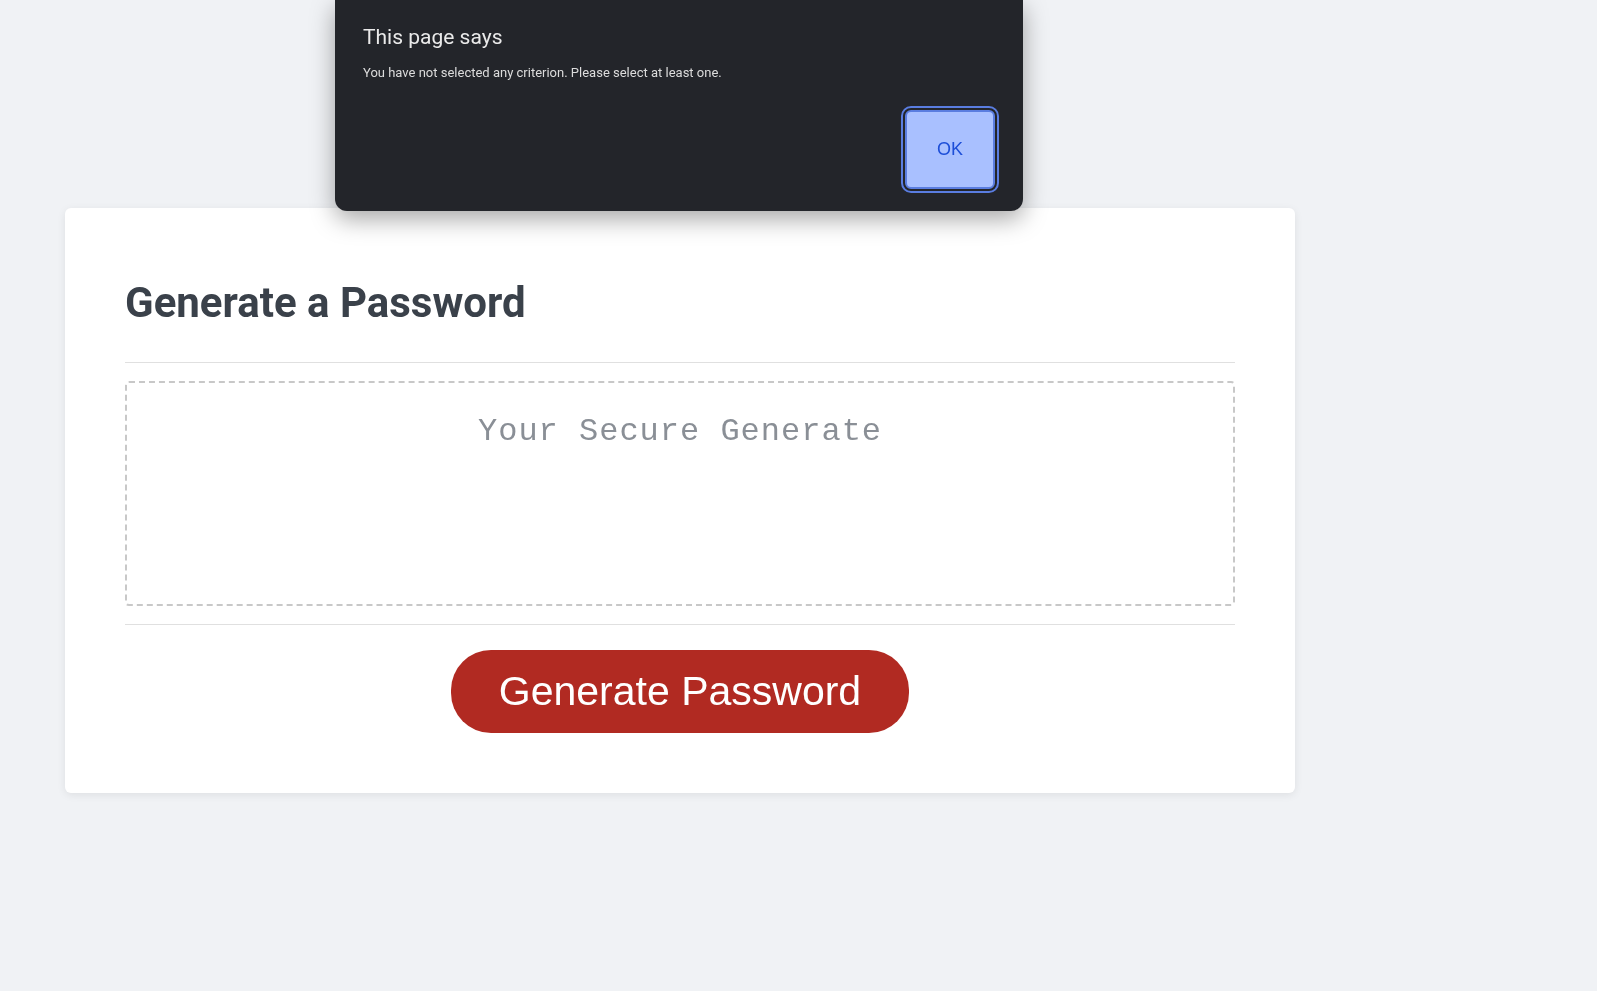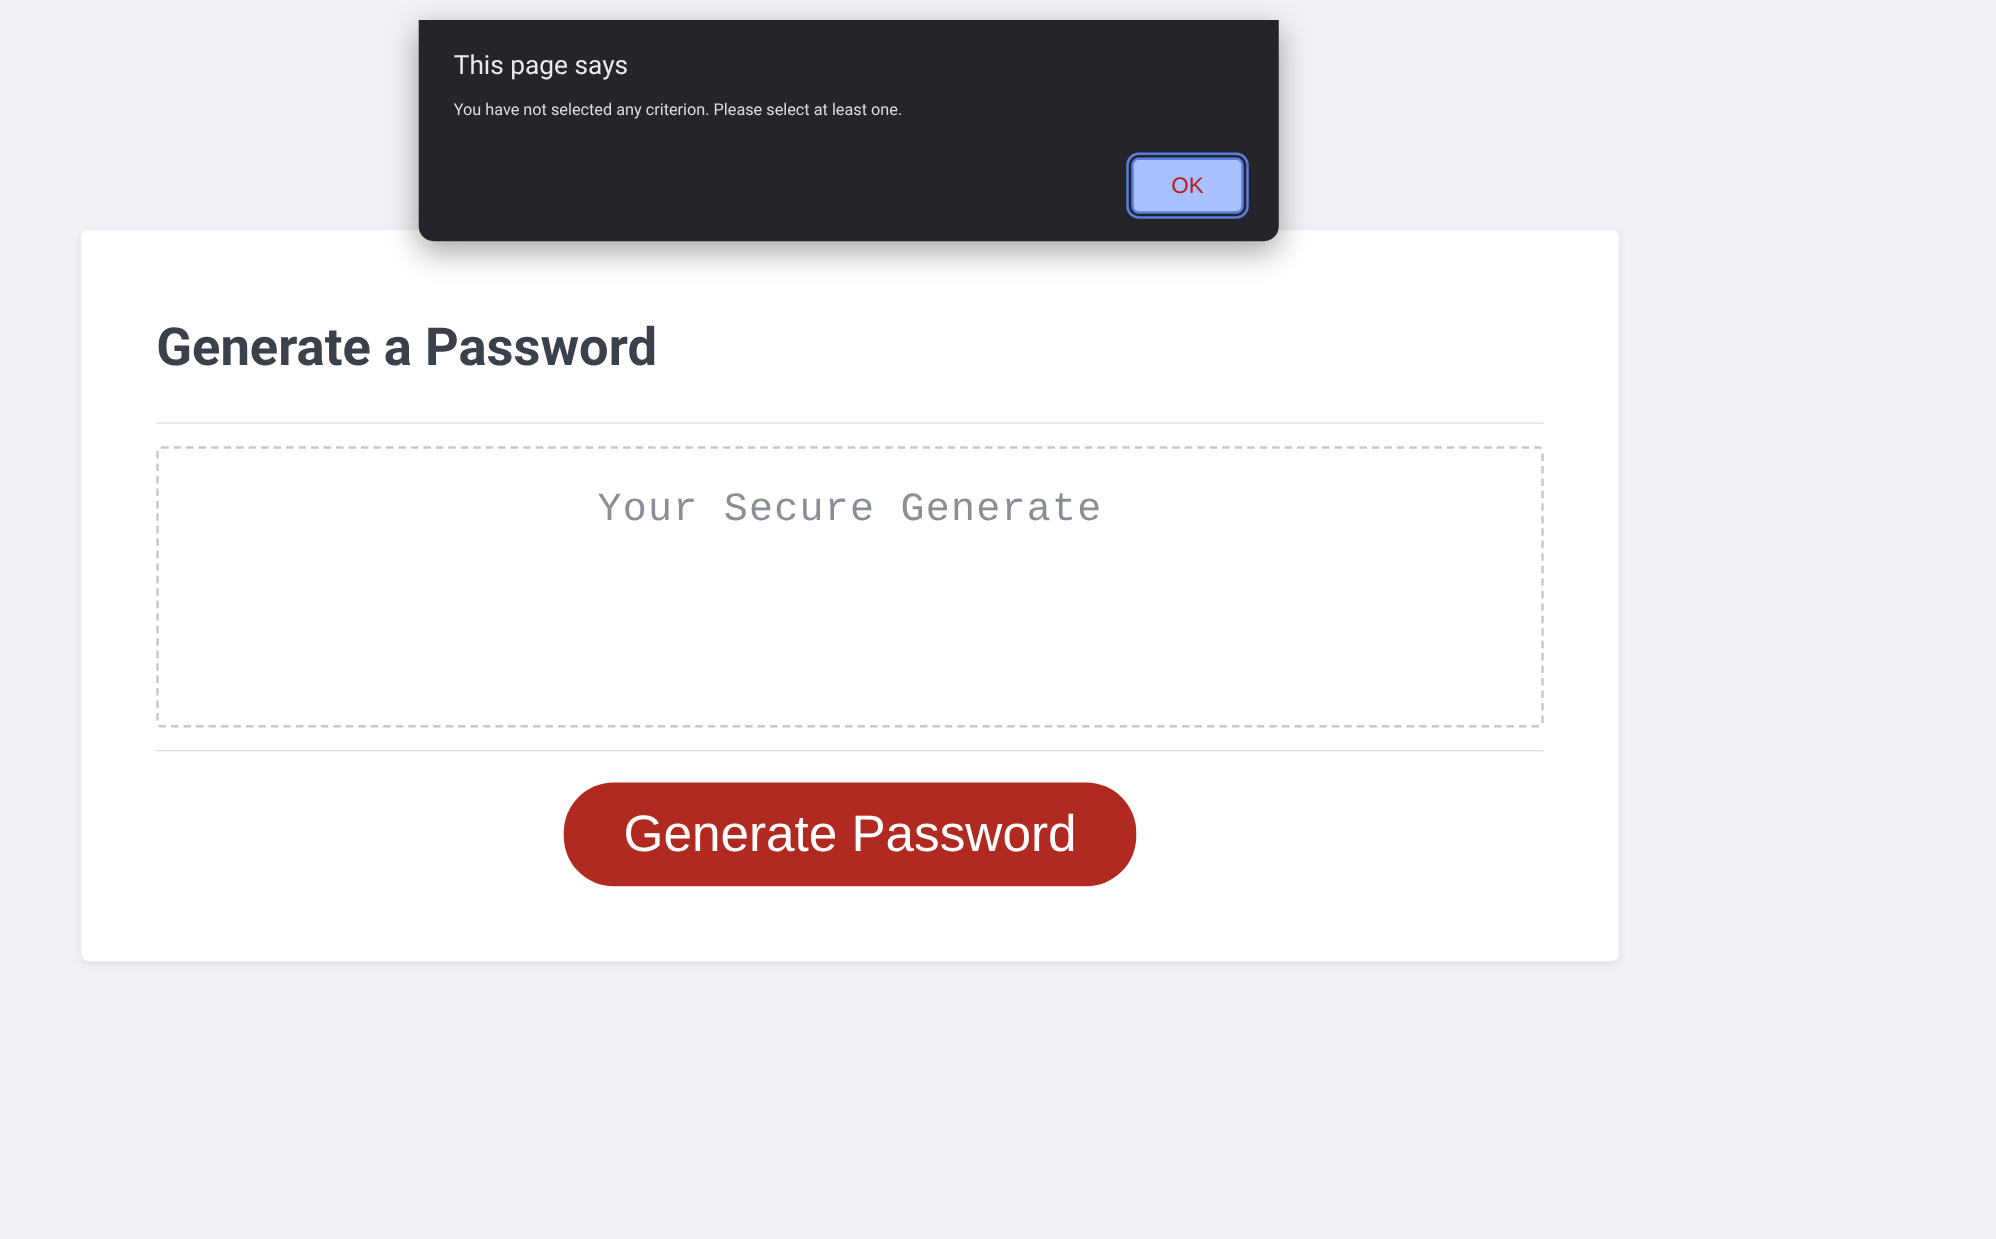--- a/index.html
+++ b/index.html
@@ -11,21 +11,21 @@
     body {
       font-family: -apple-system, BlinkMacSystemFont, "Segoe UI", Roboto, Helvetica, Arial, sans-serif;
       background-color: #f0f2f5;
       width: 1597px;
       height: 991px;
       position: relative;
     }
     
     .card {
       position: absolute;
-      top: 184px;
+      top: 208px;
       left: 65px;
       width: 1230px;
       background-color: #ffffff;
       border-radius: 6px;
       box-shadow: 0 2px 8px rgba(0, 0, 0, 0.08);
       padding: 70px 60px 60px 60px;
     }
     
     .page-title {
       font-size: 42px;
@@ -72,21 +72,21 @@
       border: none;
       border-radius: 40px;
       font-size: 41px;
       font-weight: 500;
       padding: 18px 48px;
       cursor: pointer;
     }
     
     .alert-dialog {
       position: absolute;
-      top: 16px;
+      top: 0;
       left: 335px;
       width: 688px;
       background-color: #23252a;
       color: #e8e8e8;
       border-radius: 0 0 12px 12px;
       padding: 25px 28px 22px 28px;
       box-shadow: 0 8px 24px rgba(0, 0, 0, 0.35);
     }
     
     .alert-title {
@@ -108,22 +108,22 @@
     }
     
     .ok-button {
       background-color: #a9c0ff;
       border: 2px solid #5a7de0;
       outline: 2px solid #5a7de0;
       outline-offset: 2px;
       border-radius: 6px;
       font-size: 18px;
       font-weight: 500;
-      color: #b91c1c;
-      padding: 10px 30px;
+      color: #1d4ed8;
+      padding: 27px 30px;
       cursor: pointer;
     }
   </style>
 </head>
 <body>
 
 <div class="card">
   <h1 class="page-title">Generate a Password</h1>
   <div class="divider-top"></div>
   <div class="password-display">

